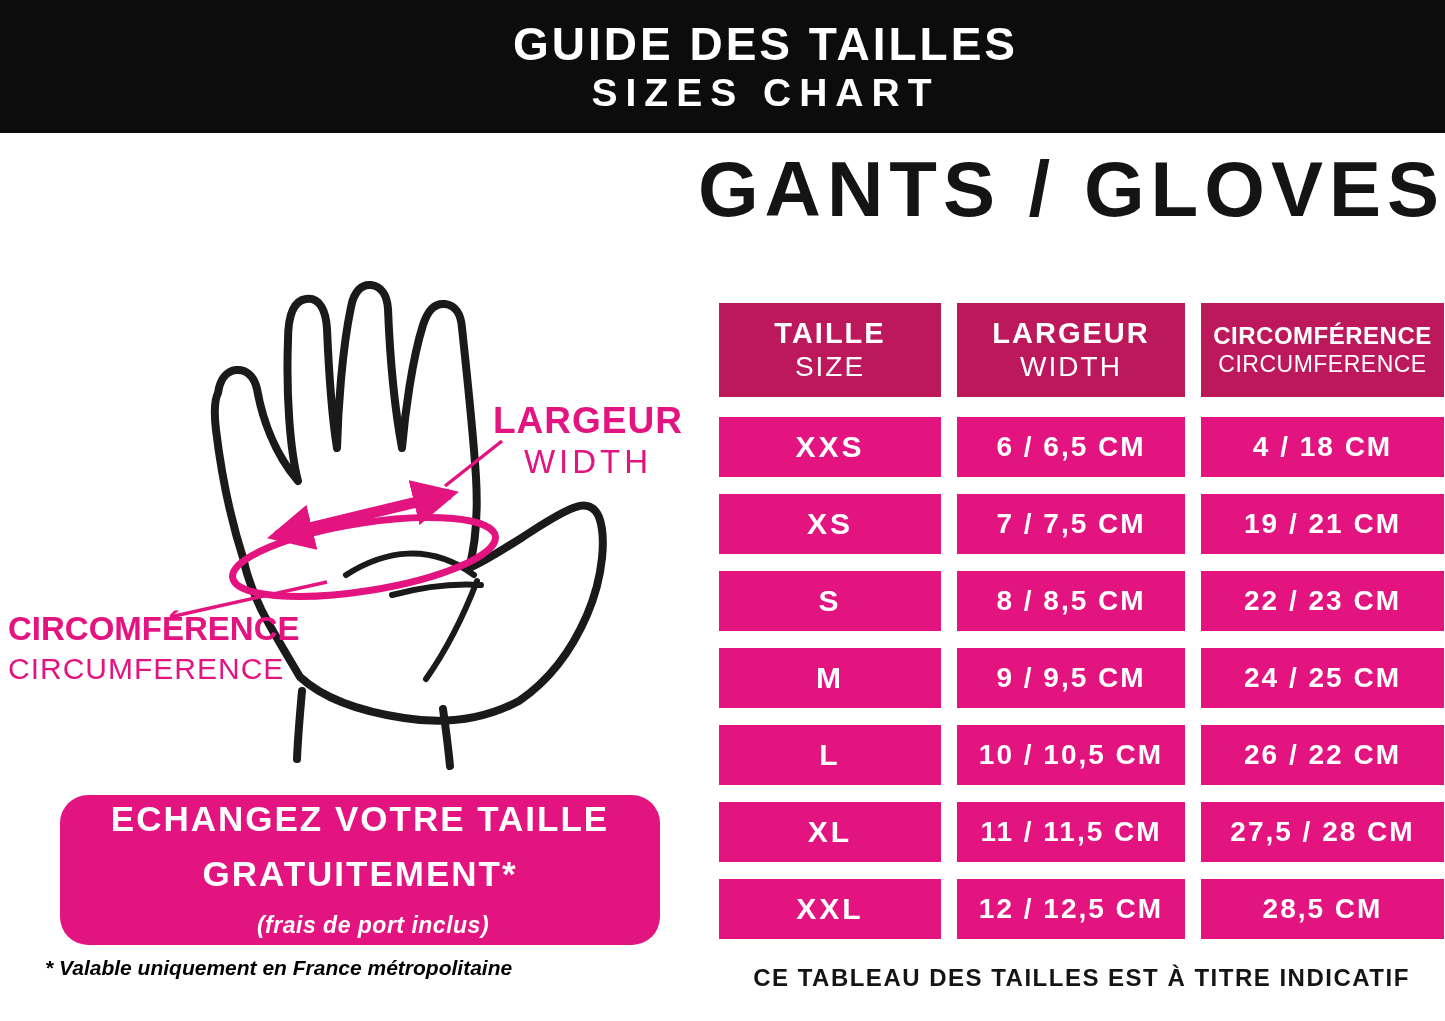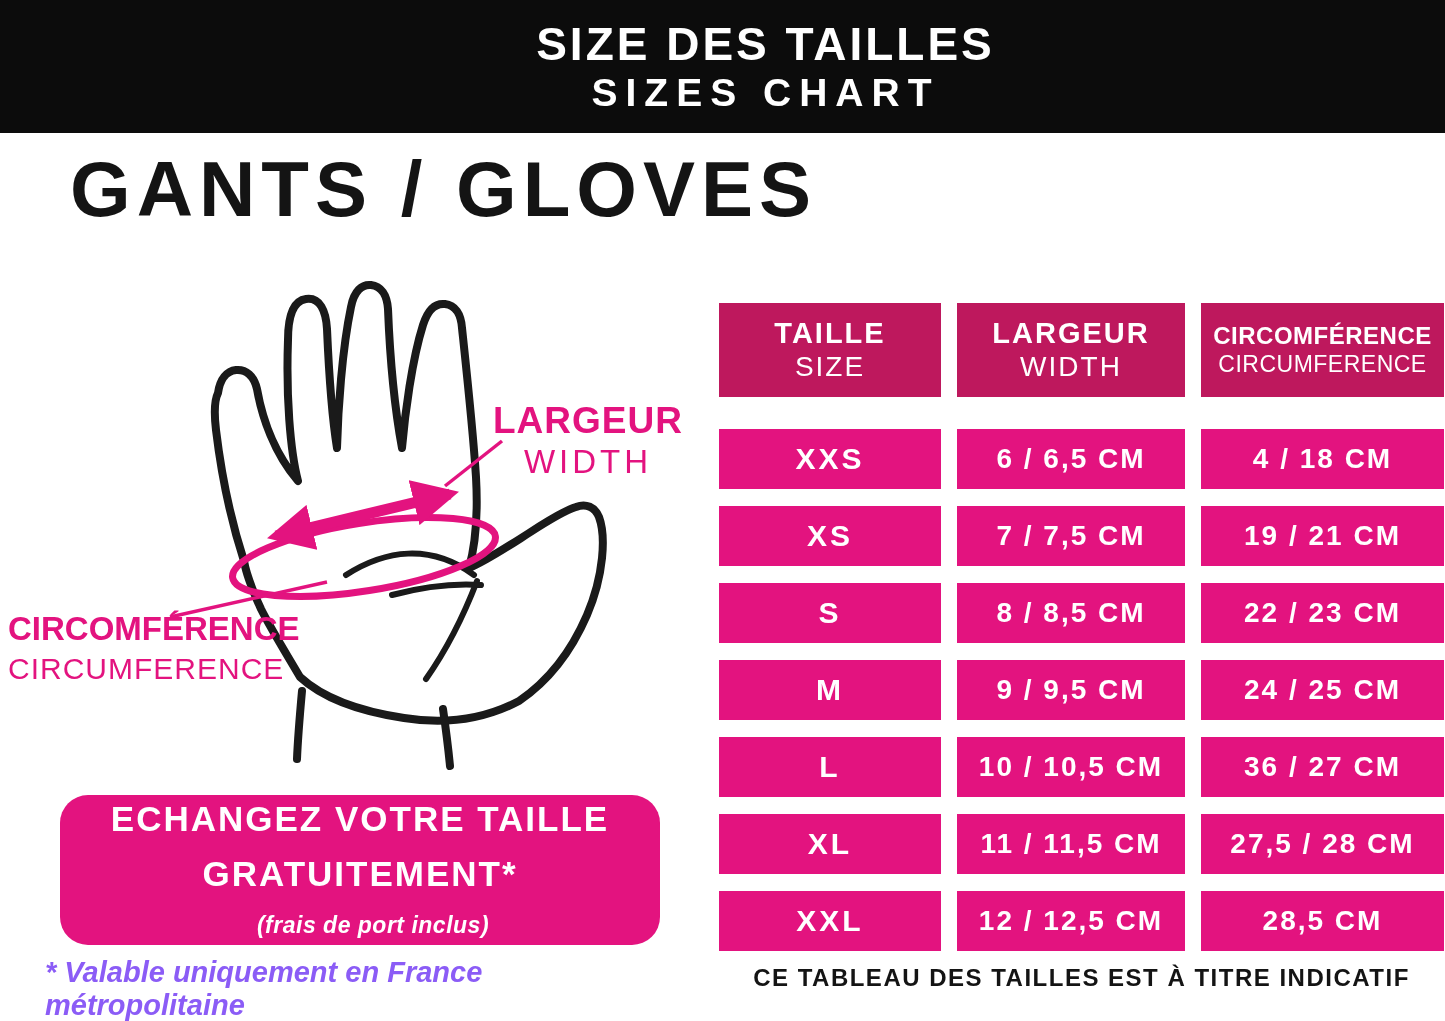--- a/index.html
+++ b/index.html
@@ -11,21 +11,21 @@
   
   .banner{
     position:absolute;left:0;top:0;width:1445px;height:133px;background:#0c0c0c;
     display:flex;flex-direction:column;align-items:center;justify-content:center;
     gap:6px;padding-left:86px;box-sizing:border-box;
   }
   .banner-fr{color:#fff;font-size:46px;font-weight:800;letter-spacing:3px;line-height:1;}
   .banner-en{color:#fff;font-size:39px;font-weight:600;letter-spacing:8px;line-height:1;}
   
   .page-title{
-    position:absolute;left:70px;top:150px;width:1375px;margin:0;text-align:left;
+    position:absolute;left:70px;top:150px;width:1375px;margin:0;text-align:right;
     font-size:78px;font-weight:900;letter-spacing:6px;color:#141414;line-height:1;
     white-space:nowrap;
   }
   
   .hand-svg{position:absolute;left:140px;top:245px;width:580px;height:545px;}
   .diagram-label{position:absolute;text-align:center;line-height:1.05;}
   .width-label{left:468px;top:402px;width:240px;}
   .circ-label{left:8px;top:612px;width:252px;}
   .lbl-fr{font-size:37px;font-weight:800;letter-spacing:1px;color:#e3137f;}
   .lbl-en{font-size:33px;font-weight:500;letter-spacing:4px;color:#e3137f;margin-top:4px;}
@@ -35,30 +35,30 @@
   .promo{
     position:absolute;left:60px;top:795px;width:600px;height:150px;background:#e3137f;
     border-radius:28px;display:flex;flex-direction:column;align-items:center;
     justify-content:center;gap:18px;color:#fff;
   }
   .promo-l1,.promo-l2{font-size:35px;font-weight:700;letter-spacing:2px;line-height:1.05;}
   .promo-l3{font-size:23px;font-weight:700;font-style:italic;letter-spacing:0.5px;margin-top:2px;margin-left:26px;}
   
   .footnote-left{
     position:absolute;left:45px;top:956px;width:640px;
-    font-size:29px;font-weight:700;font-style:italic;color:#8b5cf6;letter-spacing:0px;
+    font-size:21px;font-weight:700;font-style:italic;color:#000000;letter-spacing:0px;
   }
   .footnote-right{
     position:absolute;left:719px;top:964px;width:725px;text-align:center;
     font-size:24px;font-weight:700;letter-spacing:1.5px;color:#141414;white-space:nowrap;
   }
   
   .size-table{position:absolute;left:719px;top:303px;width:725px;}
   .thead,.tbody{display:grid;grid-template-columns:222px 228px 243px;column-gap:16px;}
-  .tbody{margin-top:32px;row-gap:17px;}
+  .tbody{margin-top:20px;row-gap:17px;}
   .th{
     height:94px;background:#be185d;color:#fff;display:flex;flex-direction:column;
     align-items:center;justify-content:center;gap:5px;
   }
   .th-fr{font-size:29px;font-weight:800;letter-spacing:2px;line-height:1;}
   .th-en{font-size:28px;font-weight:400;letter-spacing:2px;line-height:1;}
   .th:nth-child(3) .th-fr{font-size:24px;letter-spacing:0.5px;}
   .th:nth-child(3) .th-en{font-size:23px;letter-spacing:0.5px;}
   .td{
     height:60px;background:#e3137f;color:#fff;display:flex;align-items:center;
@@ -66,21 +66,21 @@
     white-space:nowrap;
   }
   .td.size-col{font-size:30px;letter-spacing:3px;}
 </style>
 </head>
 <body>
 
 <div class="page">
 
   <header class="banner">
-    <div class="banner-fr">SIZE DES TAILLES</div>
+    <div class="banner-fr">GUIDE DES TAILLES</div>
     <div class="banner-en">SIZES CHART</div>
   </header>
 
   <h1 class="page-title">GANTS / GLOVES</h1>
 
   <svg class="hand-svg" viewBox="0 0 580 545">
     <defs>
       <marker id="ah" markerWidth="4.2" markerHeight="4.2" refX="8" refY="5" orient="auto-start-reverse" markerUnits="strokeWidth" viewBox="0 0 10 10">
         <path d="M0,0 L10,5 L0,10 Z" fill="#e3137f"></path>
       </marker>
@@ -174,21 +174,21 @@
       <div class="td size-col">S</div>
       <div class="td">8 / 8,5 CM</div>
       <div class="td">22 / 23 CM</div>
 
       <div class="td size-col">M</div>
       <div class="td">9 / 9,5 CM</div>
       <div class="td">24 / 25 CM</div>
 
       <div class="td size-col">L</div>
       <div class="td">10 / 10,5 CM</div>
-      <div class="td">36 / 27 CM</div>
+      <div class="td">26 / 22 CM</div>
 
       <div class="td size-col">XL</div>
       <div class="td">11 / 11,5 CM</div>
       <div class="td">27,5 / 28 CM</div>
 
       <div class="td size-col">XXL</div>
       <div class="td">12 / 12,5 CM</div>
       <div class="td">28,5 CM</div>
     </div>
   </section>

